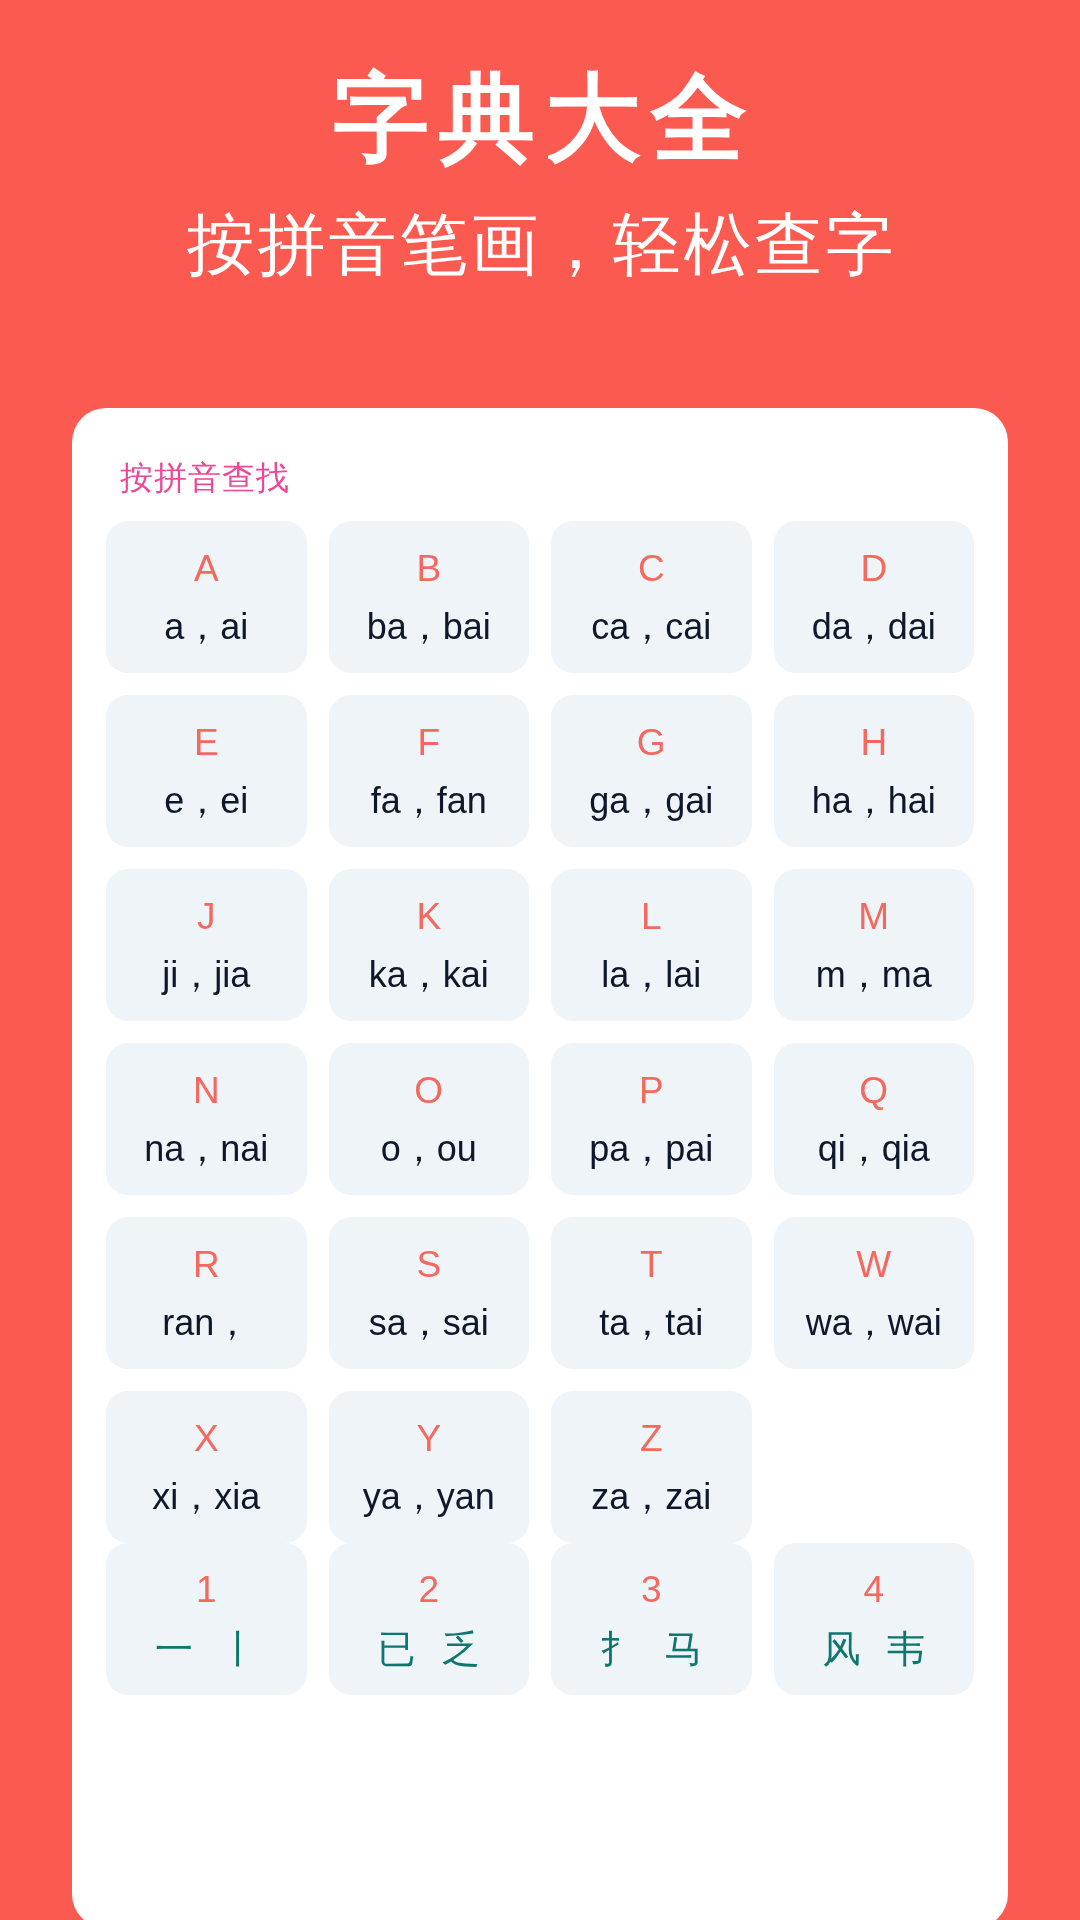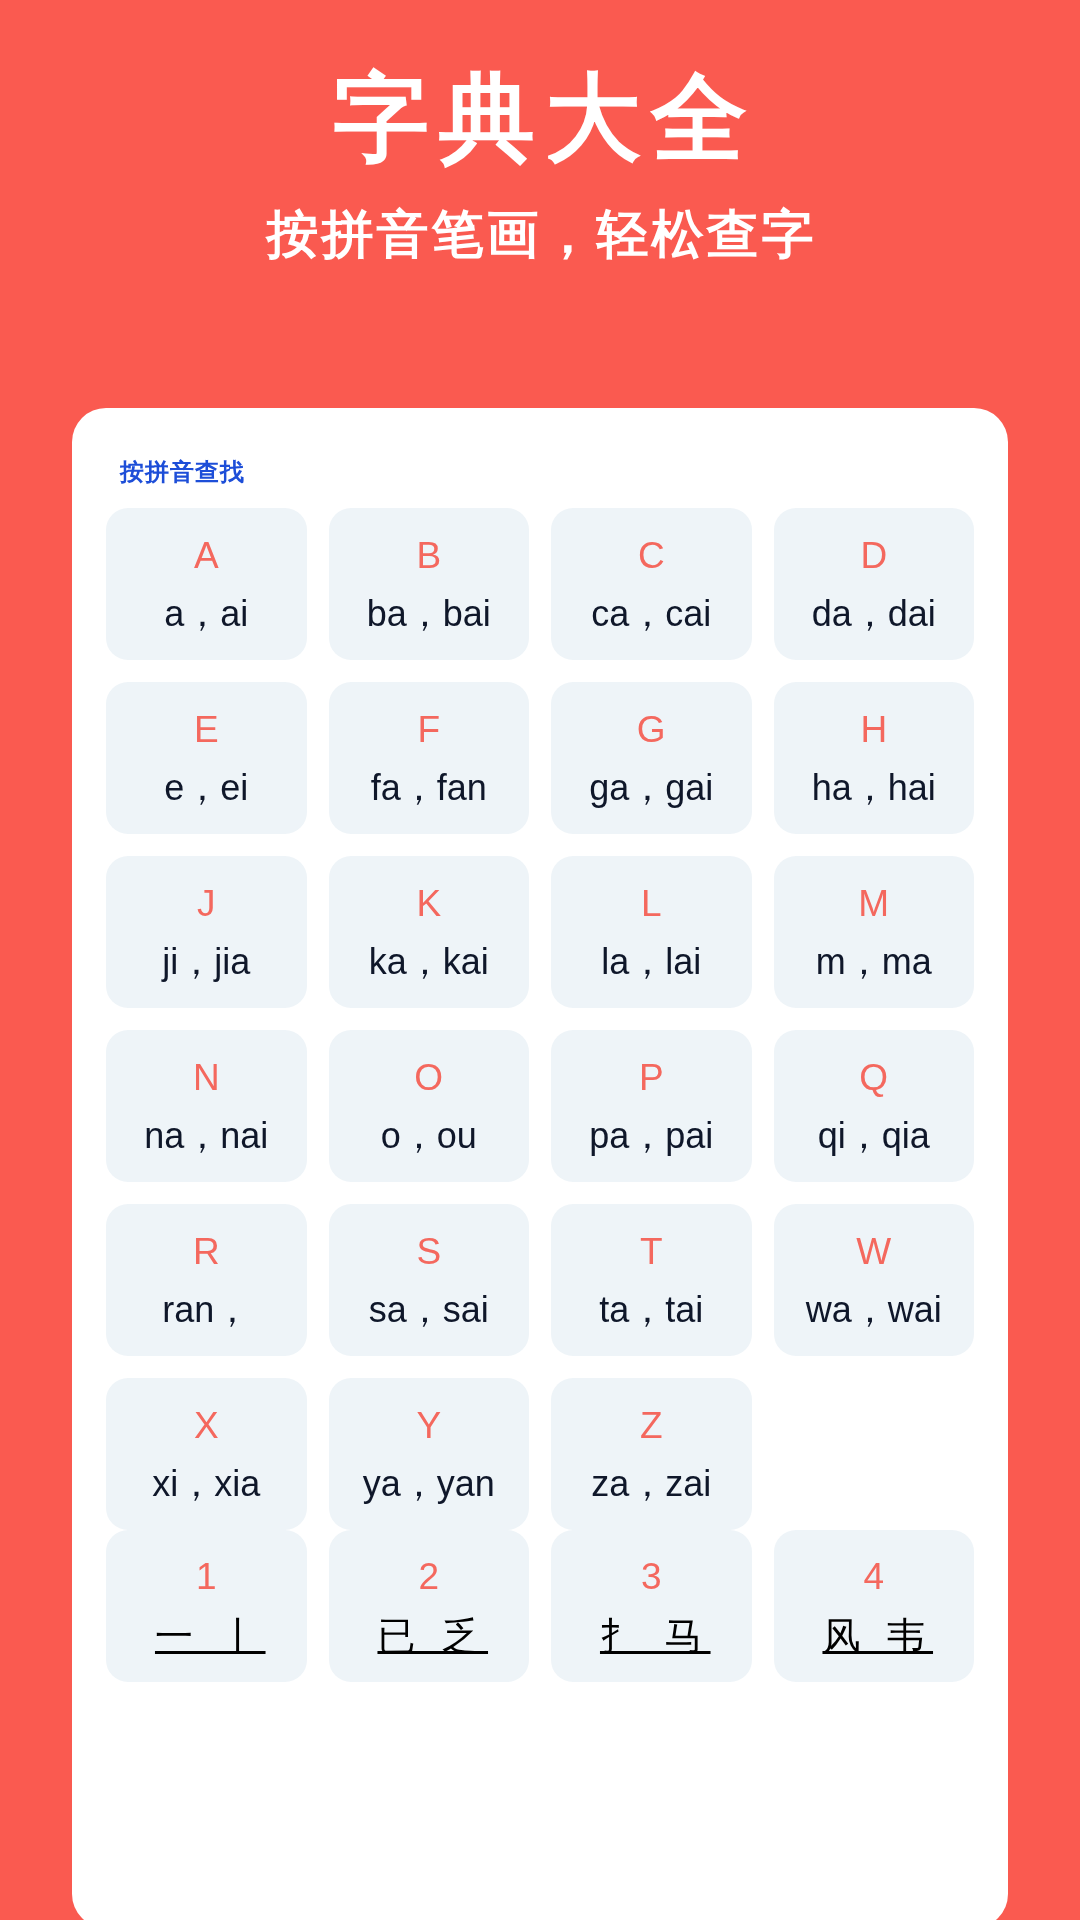--- a/index.html
+++ b/index.html
@@ -28,42 +28,42 @@
     color: #ffffff;
     font-size: 96px;
     font-weight: bold;
     letter-spacing: 10px;
     line-height: 1.25;
     margin: 0;
     text-indent: 10px;
   }
   .hero-subtitle {
     color: #ffffff;
-    font-size: 52px;
-    font-weight: bold;
+    font-size: 68px;
+    font-weight: normal;
     letter-spacing: 3px;
     margin: 22px 0 0 0;
     text-indent: 3px;
   }
   .card {
     position: absolute;
     left: 72px;
     top: 408px;
     width: 936px;
     height: 1520px;
     background: #ffffff;
     border-radius: 34px;
     box-sizing: border-box;
     padding: 34px 34px 0 34px;
     overflow: hidden;
   }
   .section-title {
-    color: #1d4ed8;
-    font-size: 24px;
-    font-weight: bold;
+    color: #ec4899;
+    font-size: 33px;
+    font-weight: normal;
     letter-spacing: 1px;
     margin: 14px 0 20px 14px;
   }
   .grid {
     display: grid;
     grid-template-columns: repeat(4, 1fr);
     column-gap: 22px;
     row-gap: 22px;
   }
   .tile {
@@ -82,27 +82,26 @@
     line-height: 1;
     margin-bottom: 22px;
   }
   .tile-sub {
     color: #0f172a;
     font-size: 36px;
     line-height: 1;
     white-space: nowrap;
   }
   .radical-sub {
-    color: #000000;
+    color: #0f766e;
     font-size: 38px;
     line-height: 1;
     letter-spacing: 8px;
     text-indent: 8px;
     white-space: nowrap;
-    text-decoration: underline;
   }
   .section-title.second {
     margin-top: 36px;
   }
 </style>
 </head>
 <body>
 
 <div class="page">
 

